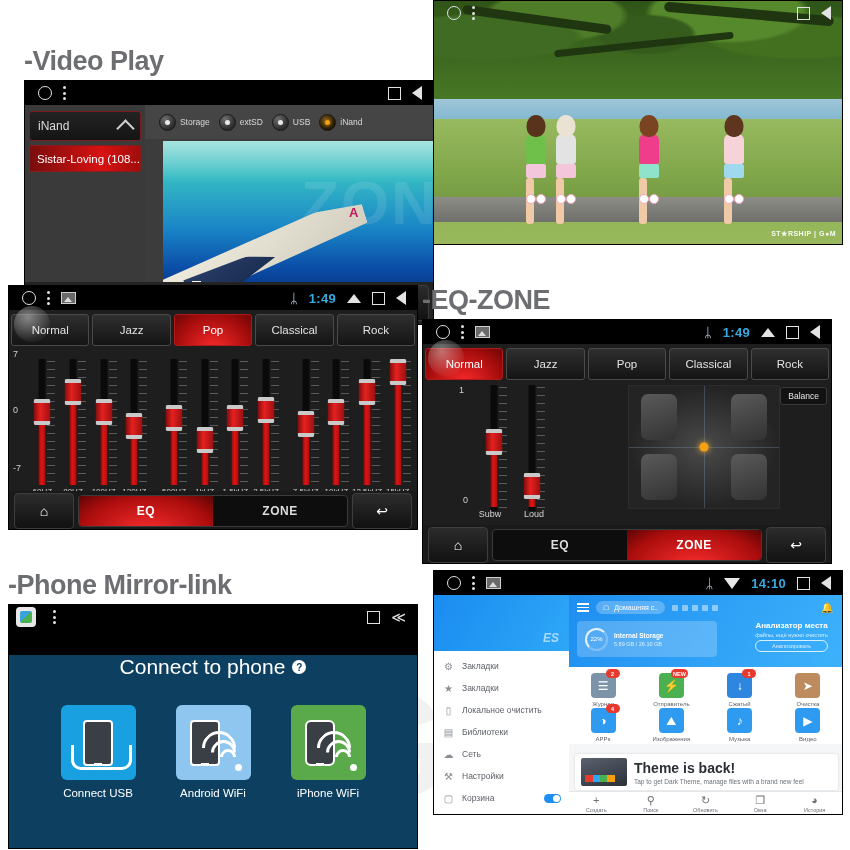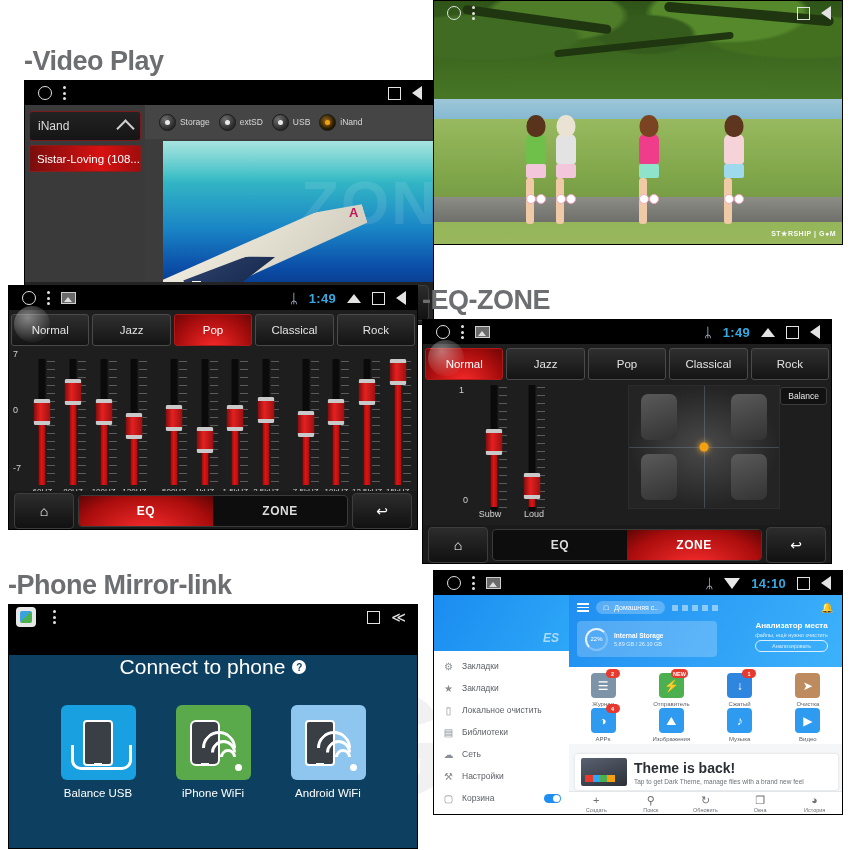--- a/index.html
+++ b/index.html
@@ -931,45 +931,45 @@
           <span>Connect to phone</span>
           <span class="qmark">?</span>
         </div>
 
         <div class="ml-tiles">
           <div class="tile">
             <div class="tilebox" style="background:#19a0e0;">
               <div class="usbwire"></div>
               <div class="phone"></div>
             </div>
-            <div class="tilelbl">Balance USB</div>
+            <div class="tilelbl">Connect USB</div>
+          </div>
+          <div class="tile">
+            <div class="tilebox" style="background:#8ec6ef;">
+              <div class="phone" style="margin-right:16px;"></div>
+              <div class="wifiwave">
+                  <i class="ww1"></i>
+                  <i class="ww2"></i>
+                  <i class="ww3"></i>
+                </div>
+              <div class="wifidot"></div>
+            </div>
+            <div class="tilelbl">Android WiFi</div>
           </div>
           <div class="tile">
             <div class="tilebox" style="background:#5aa94a;">
               <div class="phone" style="margin-right:16px;border-radius:6px;"></div>
               <div class="wifiwave">
                   <i class="ww1"></i>
                   <i class="ww2"></i>
                   <i class="ww3"></i>
                 </div>
               <div class="wifidot"></div>
             </div>
             <div class="tilelbl">iPhone WiFi</div>
-          </div>
-          <div class="tile">
-            <div class="tilebox" style="background:#8ec6ef;">
-              <div class="phone" style="margin-right:16px;"></div>
-              <div class="wifiwave">
-                  <i class="ww1"></i>
-                  <i class="ww2"></i>
-                  <i class="ww3"></i>
-                </div>
-              <div class="wifidot"></div>
-            </div>
-            <div class="tilelbl">Android WiFi</div>
           </div>
         </div>
 
       </div>
     </div>
   </div>
 
   <div class="cell c5">
     <div class="device">
 

